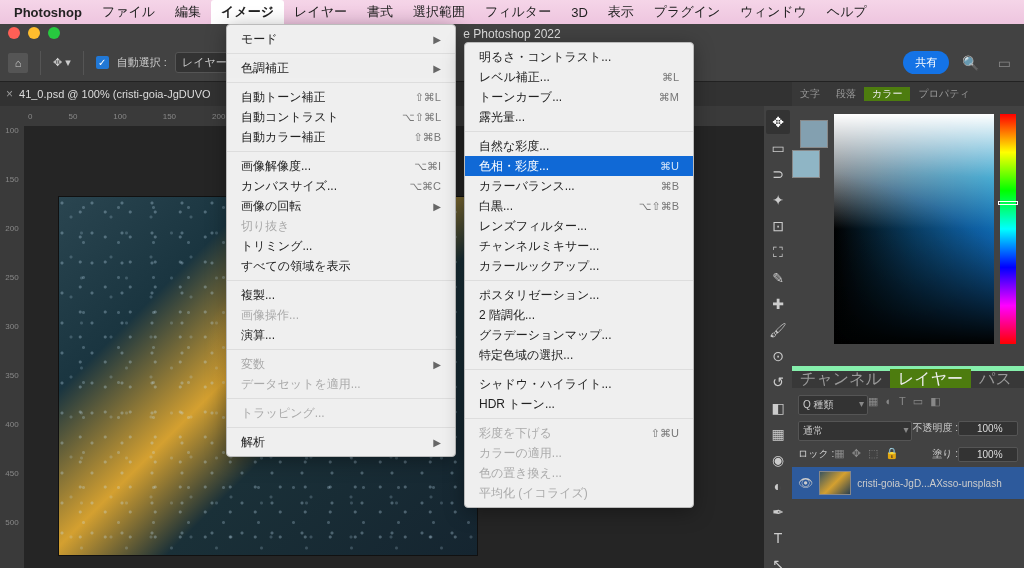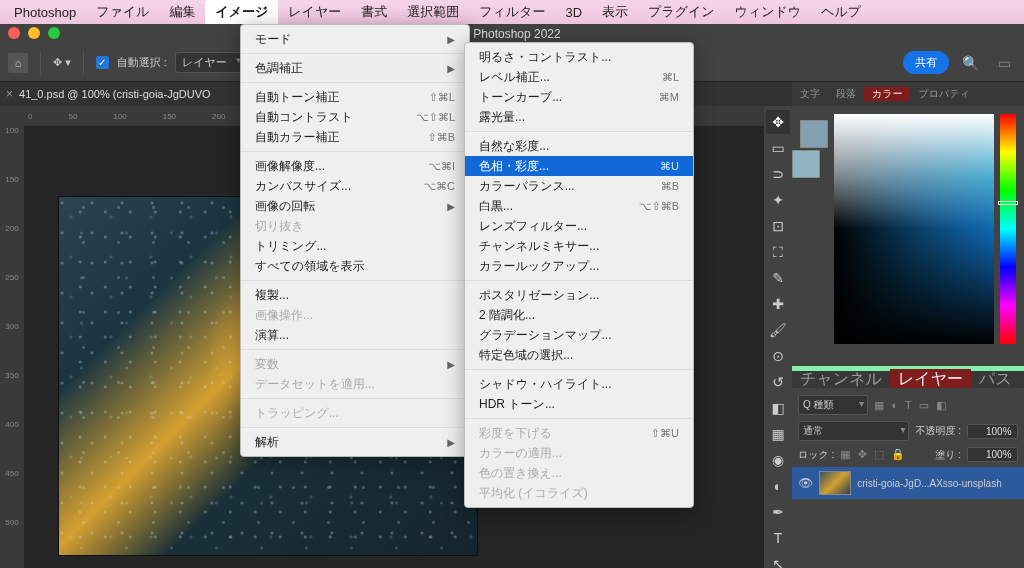--- a/index.html
+++ b/index.html
@@ -1,19 +1,19 @@
 <!DOCTYPE html>
 <html><head>
 <meta charset="utf-8">
 <style>
 * { margin:0; padding:0; box-sizing:border-box; font-family:-apple-system,BlinkMacSystemFont,"Hiragino Sans",sans-serif; user-select:none; }
 body { width:1024px; height:568px; background:#323232; overflow:hidden; position:relative; }
 .menubar { height:24px; background:linear-gradient(#f5d5e8,#eec5df); display:flex; align-items:center; font-size:13px; color:#222; padding:0 8px; gap:0; }
 .menubar .apple { font-size:15px; margin-right:6px; }
-.menubar .app { font-weight:400; margin-right:10px; }
+.menubar .app { font-weight:700; margin-right:10px; }
 .menubar .mitem { padding:3px 10px; cursor:default; }
 .menubar .mitem.active { background:#fff; border-radius:3px 3px 0 0;font-weight:bold; }
 .traffic { position:absolute; top:27px; left:8px; display:flex; gap:8px; z-index:5;}
 .traffic span { width:12px; height:12px; border-radius:50%; display:block;}
 .tc-r{background:#ff5f56;} .tc-y{background:#ffbd2e;} .tc-g{background:#27c93f;}
 .titlebar { position:absolute; top:24px; left:0; right:0; height:20px; background:#424242; color:#ddd; font-size:12px; text-align:center; line-height:20px; }
 .optbar { position:absolute; top:44px; left:0; right:0; height:38px; background:#424242; border-bottom:1px solid #222; display:flex; align-items:center; padding:0 8px; gap:8px; color:#ccc; font-size:11px;}
 .optbar .home{width:20px;height:20px;background:#555;border-radius:2px;display:flex;align-items:center;justify-content:center}
 .optbar .sep{width:1px;height:24px;background:#555;margin:0 4px}
 .optbar .chk{width:13px;height:13px;background:#2178d6;border-radius:2px;display:inline-flex;align-items:center;justify-content:center;color:#fff;font-size:10px}
@@ -28,43 +28,43 @@
 .ruler-h{position:absolute;top:0;left:24px;right:0;height:20px;background:#3a3a3a;display:flex;color:#888;font-size:8px;align-items:center;padding-left:4px;gap:36px}
 .canvas{position:absolute;top:90px;left:58px;width:420px;height:360px;background:linear-gradient(135deg,#2a4550 0%,#1a3540 25%,#d4a030 45%,#1a3038 60%,#152530 100%);overflow:hidden;border:1px solid #111}
 .canvas::before{content:"";position:absolute;inset:0;background-image:radial-gradient(circle at 10% 20%,rgba(200,230,250,.3) 1px,transparent 2px),radial-gradient(circle at 30% 50%,rgba(200,230,250,.2) 1px,transparent 2px),radial-gradient(circle at 70% 30%,rgba(200,230,250,.25) 1px,transparent 2px),radial-gradient(circle at 50% 80%,rgba(200,230,250,.2) 1px,transparent 2px),radial-gradient(circle at 85% 60%,rgba(200,230,250,.3) 1px,transparent 2px);background-size:30px 30px,40px 40px,35px 35px,45px 45px,25px 25px}
 .canvas::after{content:"";position:absolute;top:20%;left:35%;width:160px;height:160px;border-radius:50%;background:radial-gradient(circle,rgba(240,180,60,.7) 0%,rgba(240,180,60,0) 70%)}
 .toolbar{position:absolute;top:106px;right:232px;width:28px;background:#424242;display:flex;flex-direction:column;align-items:center;padding-top:4px;gap:2px}
 .tool{width:24px;height:24px;color:#ccc;display:flex;align-items:center;justify-content:center;font-size:14px;border-radius:2px}
 .tool.active{background:#333;color:#fff}
 .panels{position:absolute;top:82px;right:0;width:232px;bottom:0;background:#424242;display:flex;flex-direction:column}
 .ptabs{display:flex;background:#383838;font-size:10px;color:#999;height:24px;align-items:center}
 .ptab{padding:0 8px;cursor:default}
-.ptab.active{background:#7f1d1d;color:#eee}
+.ptab.active{background:#4d7c0f;color:#eee}
 .color-panel{padding:8px;display:flex;gap:6px;height:260px}
 .swatch-box{padding-top:6px}
 .swatch{width:28px;height:28px;border:1px solid #888;background:#83a0b0;position:relative;margin-bottom:-8px;margin-left:0}
 .swatch.front{background:#8fb5c5;z-index:2;margin-left:-8px;margin-top:10px}
 .gradient{flex:1;height:230px;background:linear-gradient(to right,#000 0%,#0a3850 50%,#1a6890 100%),linear-gradient(to bottom,rgba(255,255,255,.9) 0%,rgba(255,255,255,0) 50%,rgba(0,0,0,0) 50%,rgba(0,0,0,.8) 100%);background-blend-mode:normal;position:relative}
 .gradient::before{content:"";position:absolute;inset:0;background:linear-gradient(to bottom,#fff 0%,transparent 50%,#000 100%)}
 .gradient::after{content:"";position:absolute;inset:0;background:linear-gradient(to right,#9099a0 0%,#3080b0 100%);mix-blend-mode:overlay;opacity:.7}
 .hue{width:16px;height:230px;background:linear-gradient(red,#ff0,#0f0,#0ff,#00f,#f0f,red);position:relative}
 .hue .cursor{position:absolute;left:-2px;right:-2px;height:4px;border:1px solid #fff;top:38%}
 .ptabs2{display:flex;background:#383838;font-size:16px;color:#999;height:22px;align-items:center;border-top:5px solid #86efac}
 .layer-panel{flex:1;background:#424242;font-size:10px;color:#ccc;padding-top:4px}
-.lp-row{display:flex;align-items:center;gap:6px;padding:3px 6px}
+.lp-row{display:flex;align-items:flex-start;padding:3px 6px}
 .lp-sel{flex:1;background:#333;border:1px solid #555;border-radius:2px;padding:2px 4px;font-size:10px;position:relative}
 .lp-sel::after{content:"▾";position:absolute;right:3px;color:#888;}
 .lp-icons{display:flex;gap:7px;color:#888;font-size:11px}
 .lp-layer{display:flex;align-items:center;gap:6px;padding:4px 6px;background:#2d5a9c;margin:2px 0}
 .lp-thumb{width:32px;height:24px;background:linear-gradient(135deg,#3a5560,#d4a030,#2a4050);border:1px solid #888}
 .lp-eye{color:#ccc;font-size:12px}
-.num-input{width:51px;padding:1px 18px;background:#333;border:1px solid #555;border-radius:2px;color:#ddd;font-size:10px;text-align:right}
+.num-input{width:60px;padding:1px 18px;background:#333;border:1px solid #555;border-radius:2px;color:#ddd;font-size:10px;text-align:right}
 
 .menu{position:absolute;background:#efefef;border:1px solid #bbb;border-radius:4px;box-shadow:0 4px 20px rgba(0,0,0,.35);font-size:12px;color:#222;min-width:230px;padding:4px 0}
-.menu1{top:24px;left:240px;width:226px}
+.menu1{top:24px;left:226px;width:226px}
 .menu2{top:42px;left:464px;width:212px}
 .mrow{display:flex;justify-content:space-between;align-items:center;padding:2px 14px;height:20px}
 .mrow.hi{background:#1069d6;color:#fff}
 .mrow.dis{color:#aaa}
 .mrow .k{color:#777;font-size:11px}
 .mrow.hi .k{color:#d5e5f8}
 .mrow .arrow{font-size:10px;color:#666}
 .mdiv{height:1px;background:#ddd;margin:4px 0}
 .marrow-open{background:#eee}
 </style>

